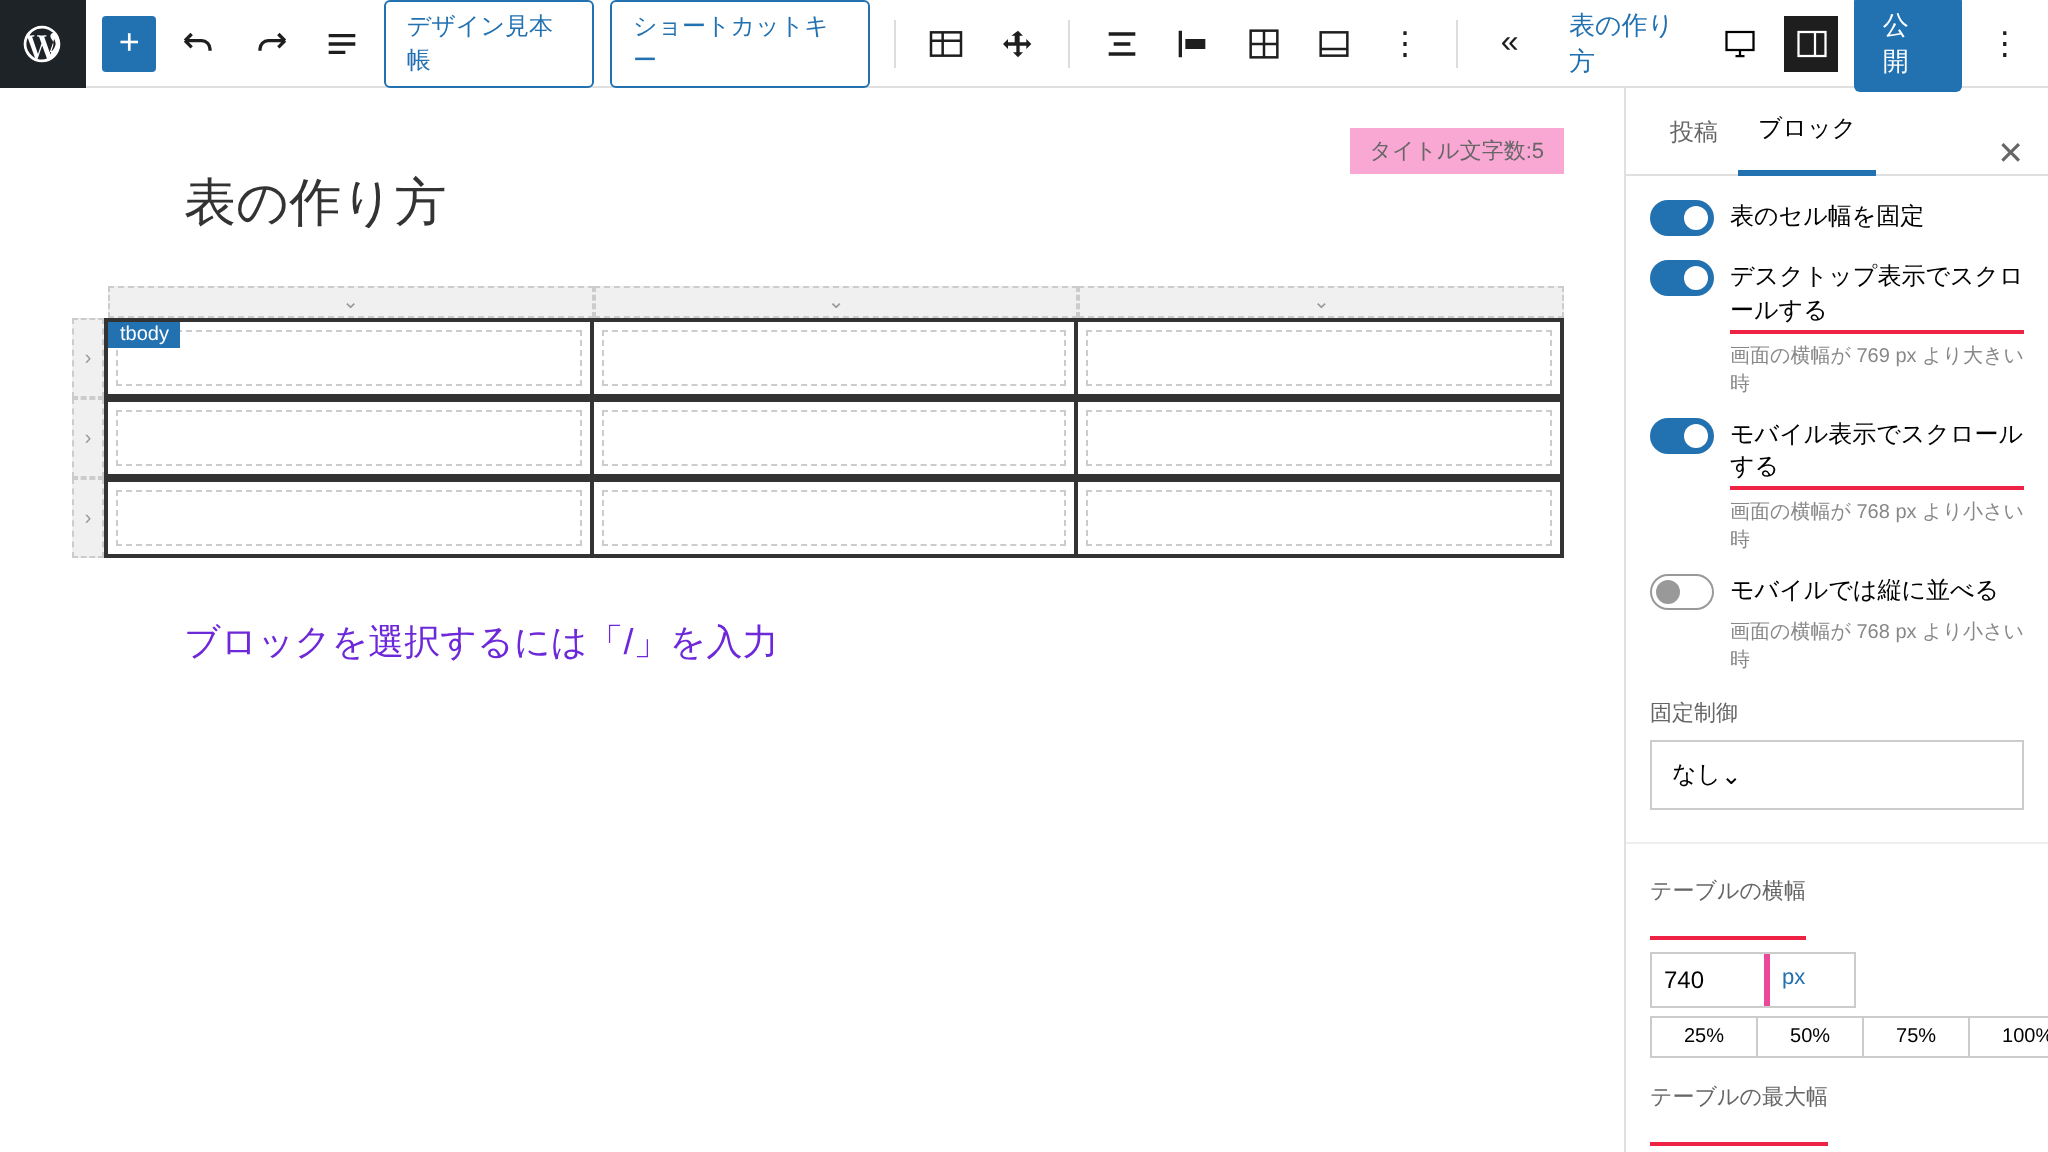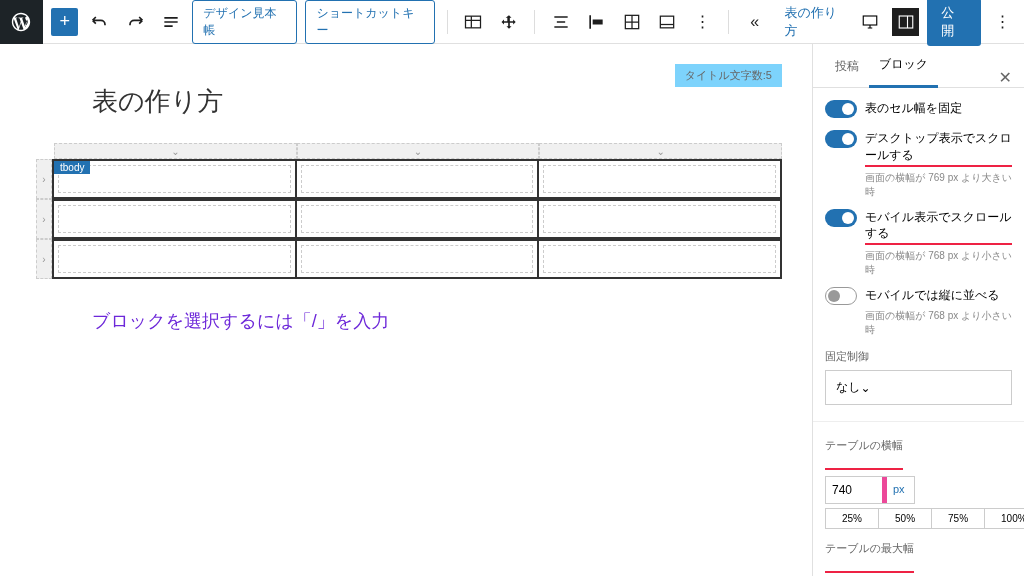--- a/index.html
+++ b/index.html
@@ -12,21 +12,21 @@
 .tool-icon svg { width: 20px; height: 20px; }
 .chip { border: 1px solid #2271b1; color: #2271b1; padding: 4px 10px; border-radius: 3px; font-size: 12px; cursor: pointer; }
 .sep { width: 1px; height: 24px; background: #ddd; margin: 0 4px; }
 .spacer { flex: 1; }
 .draft-link { color: #2271b1; font-size: 13px; cursor: pointer; }
 .view-btn { width: 28px; height: 28px; display: flex; align-items: center; justify-content: center; border: 1px solid transparent; cursor: pointer; }
 .view-btn.active { background: #1e1e1e; color: #fff; }
 .publish-btn { background: #2271b1; color: #fff; padding: 6px 14px; border-radius: 3px; font-size: 13px; cursor: pointer; }
 .main-area { display: flex; height: calc(100% - 44px); }
 .editor { flex: 1; padding: 20px 30px; overflow: auto; position: relative; }
-.char-count { position: absolute; top: 20px; right: 30px; background: #7dd3fc; padding: 4px 10px; font-size: 11px; color: #666; }
+.char-count { position: absolute; top: 20px; right: 30px; background: #f9a8d4; padding: 4px 10px; font-size: 11px; color: #666; }
 .title { font-size: 26px; font-weight: 300; color: #333; margin: 20px 0 24px 62px; }
 .table-wrap { position: relative; margin-left: 6px; }
 .col-handles { display: flex; margin-left: 18px; }
 .col-handle { flex: 1; height: 16px; background: #f0f0f0; border: 1px dashed #ccc; display: flex; align-items: center; justify-content: center; color: #999; font-size: 10px; }
 .row-handle { width: 16px; background: #f0f0f0; border: 1px dashed #ccc; display: flex; align-items: center; justify-content: center; color: #999; font-size: 10px; }
 .table-row { display: flex; }
 .table-grid { border: 1px solid #333; flex: 1; }
 .tbody-tag { position: absolute; top: 18px; left: 18px; background: #2271b1; color: #fff; font-size: 10px; padding: 1px 6px; z-index: 2; }
 .cell-row { display: flex; height: 38px; }
 .cell { flex: 1; border: 1px solid #333; padding: 4px; }
@@ -45,23 +45,23 @@
 .toggle::after { content: ''; position: absolute; width: 12px; height: 12px; border-radius: 50%; background: #fff; top: 3px; }
 .toggle.on::after { right: 3px; }
 .toggle.off::after { left: 2px; background: #999; top: 2px; }
 .toggle-label { font-size: 12px; line-height: 1.4; }
 .toggle-note { font-size: 10px; color: #888; margin-left: 40px; margin-bottom: 10px; }
 .underline { border-bottom: 2px solid #e24; display: inline-block; padding-bottom: 1px; }
 .field-group { margin-top: 12px; }
 .field-label { font-size: 11px; color: #666; margin-bottom: 6px; }
 .field-label.red { border-bottom: 2px solid #e24; display: inline-block; padding-bottom: 15px; }
 .select-box { border: 1px solid #ccc; padding: 8px 10px; display: flex; justify-content: flex-start; align-items: center; cursor: pointer; }
-.input-unit { display: flex; border: 1px solid #ccc; width: 90px; }
+.input-unit { display: flex; border: 1px solid #ccc; width: 103px; }
 .input-unit input { border: none; padding: 6px; width: 56px; font-size: 12px; outline: none; }
-.input-unit span { color: #2271b1; padding: 6px; font-size: 11px; border-left: 5px solid #ec4899; text-align: center; }
+.input-unit span { color: #2271b1; padding: 6px; font-size: 11px; border-left: 3px solid #ec4899; text-align: center; }
 .preset-row { display: flex; margin-top: 4px; gap: 0; }
 .preset { border: 1px solid #ccc; padding: 4px 16px; font-size: 10px; cursor: pointer; margin-left: -1px; }
 .preset:first-child { margin-left: 0; }
 .hr { border: none; border-top: 1px solid #eee; margin: 16px -12px; }
 </style>
 </head>
 <body>
 
 <div class="topbar">
   <div class="wp-logo">

